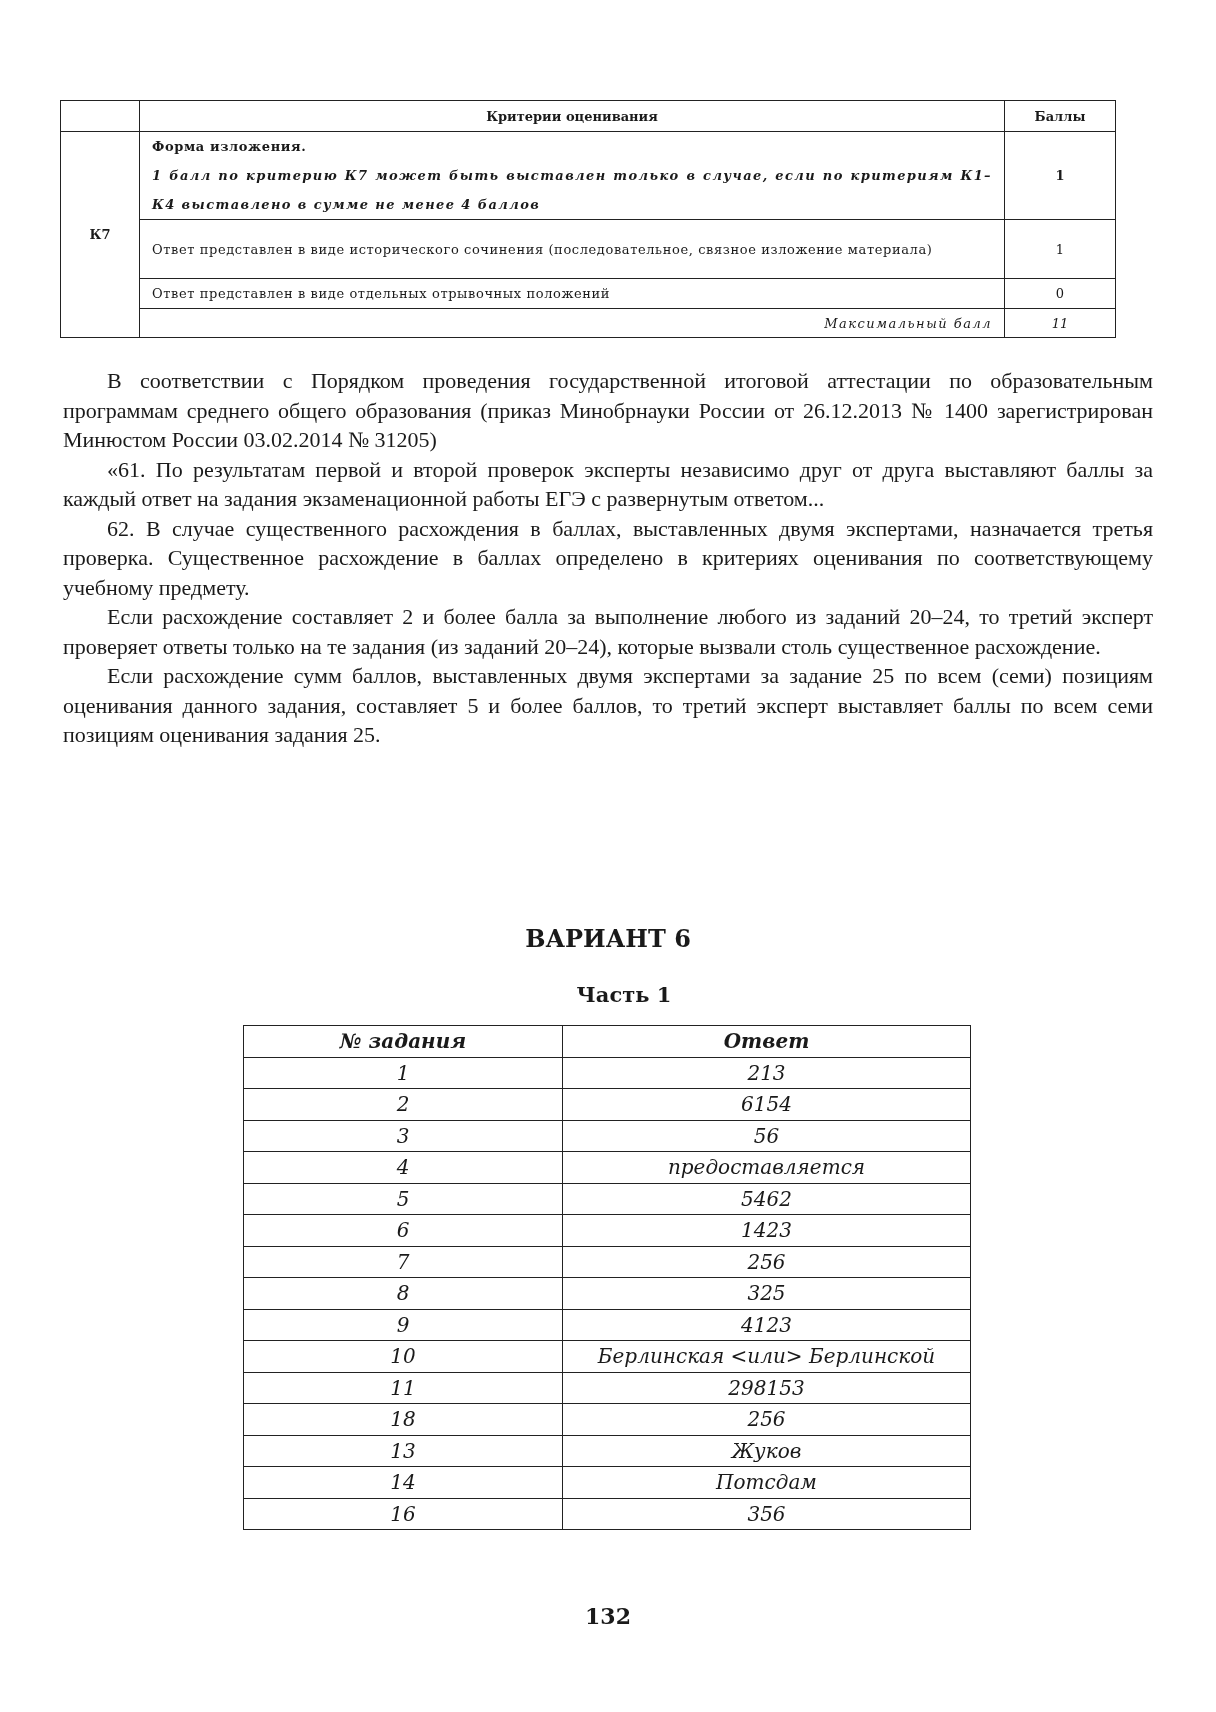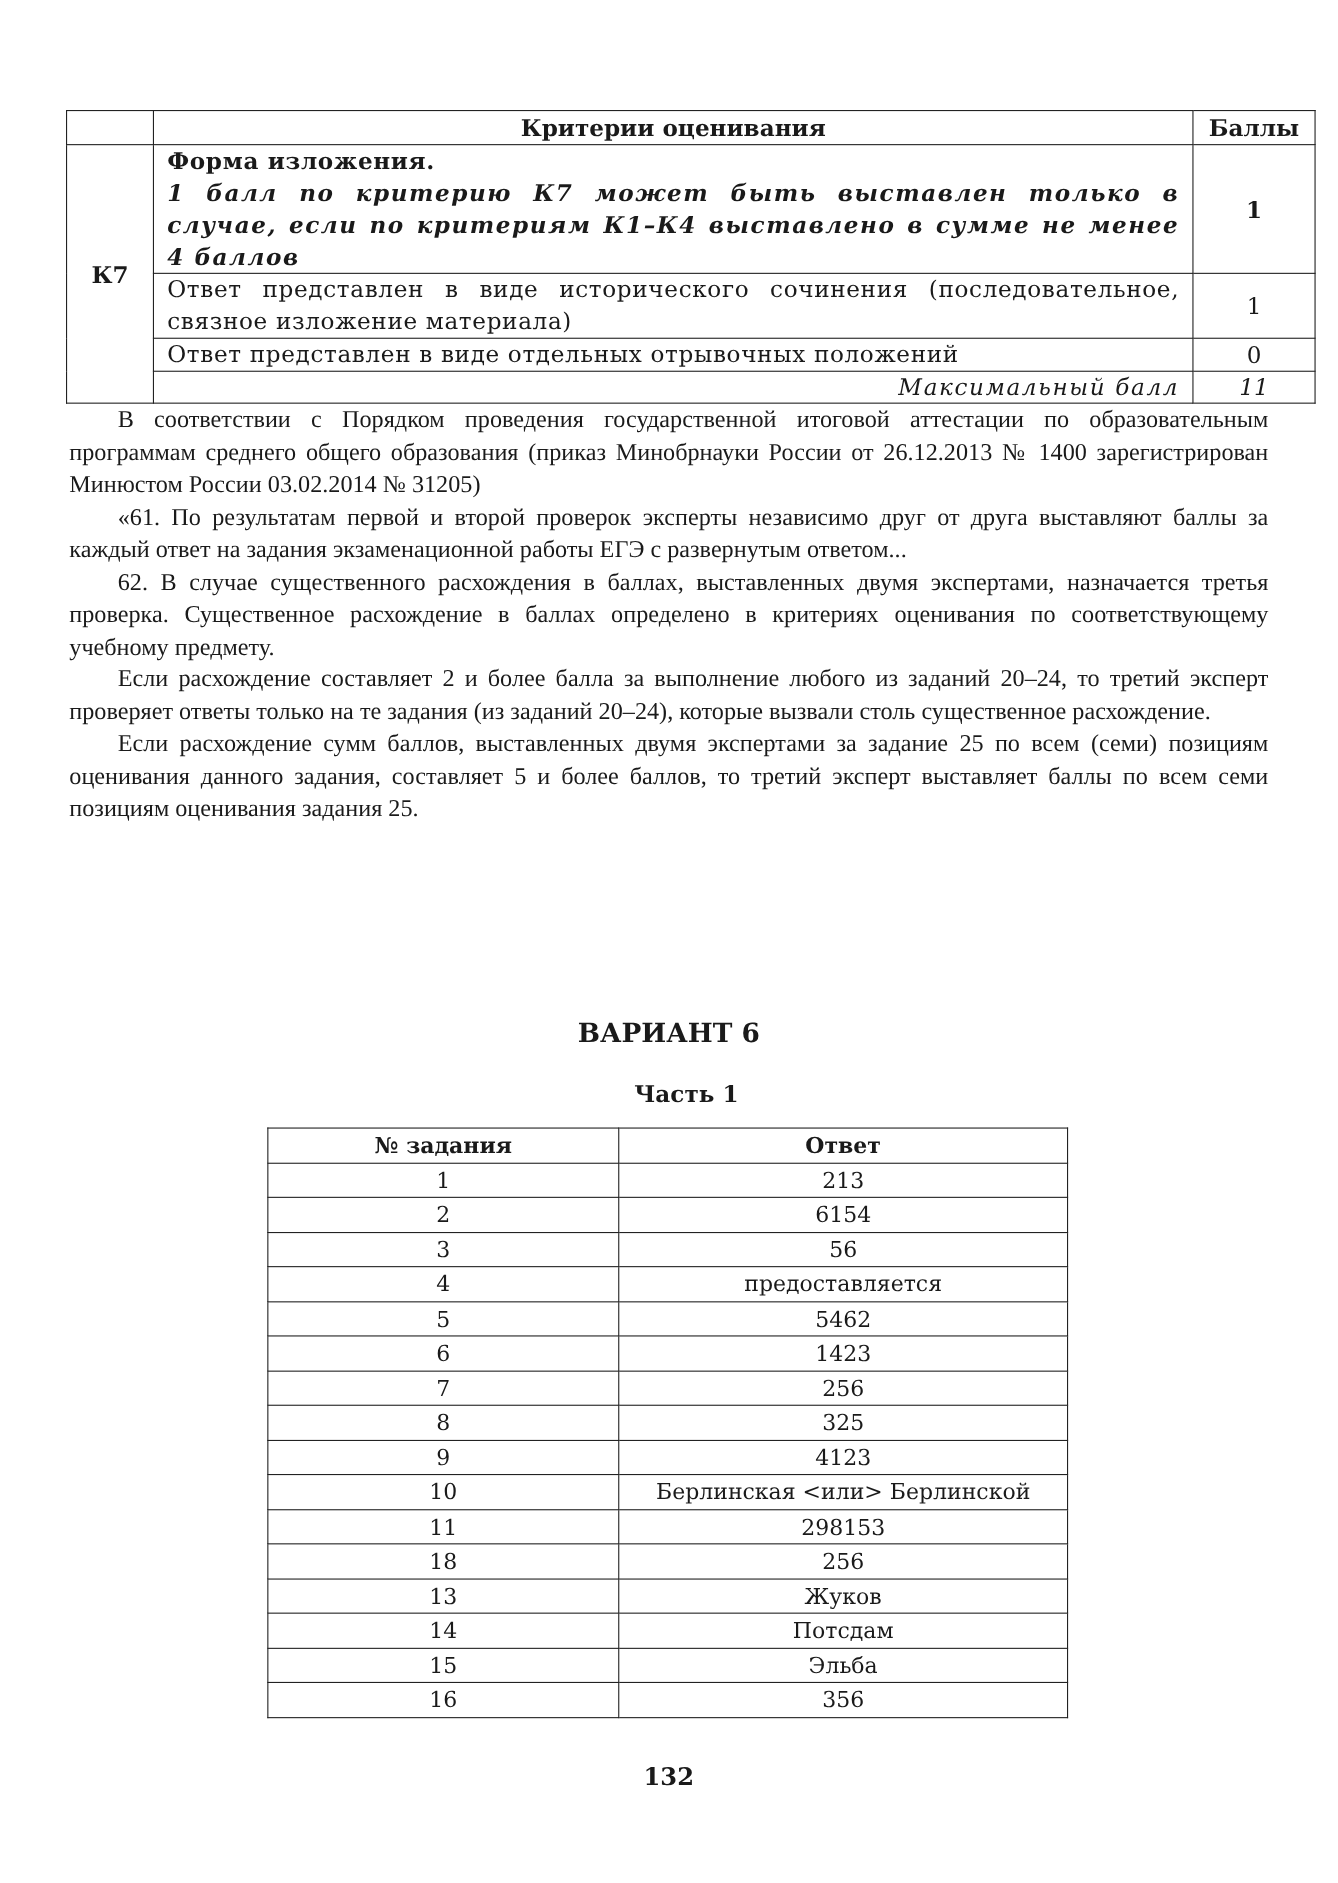--- a/index.html
+++ b/index.html
@@ -1,40 +1,40 @@
 <!DOCTYPE html>
 <html><head>
 <meta charset="utf-8">
 <style>
   html, body { margin:0; padding:0; background:#ffffff; }
   body { width:1216px; height:1712px; position:relative; font-family:"DejaVu Serif", "Liberation Serif", serif; color:#1a1a1a; overflow:hidden; }
 
   
-  .crit { position:absolute; left:60px; top:100px; width:1136px; border-collapse:collapse; font-size:21px; }
+  .crit { position:absolute; left:60px; top:100px; width:1056px; border-collapse:collapse; font-size:13px; }
   .crit td, .crit th { border:1.6px solid #222; padding:0 12px; vertical-align:middle; }
   .crit th { font-weight:bold; height:30px; text-align:center; }
   .crit .code { width:54px; text-align:center; font-weight:bold; }
   .crit .pts { width:86px; text-align:center; }
   .crit .txt { text-align:justify; line-height:29px; letter-spacing:0.6px; }
   .crit .bold { font-weight:bold; }
   .crit .ital { font-style:italic; font-weight:bold; letter-spacing:1.4px; }
   .crit .max { text-align:right; font-style:italic; letter-spacing:1.5px; height:28px; }
   .crit .pts-b { font-weight:bold; }
 
   
   .body { position:absolute; left:63px; top:366px; width:1090px; font-family:"Liberation Serif", serif; font-size:22px; line-height:29.5px; text-align:justify; }
   .body p { margin:0; text-indent:44px; }
 
   .heading { position:absolute; left:0; width:1216px; text-align:center; font-weight:bold; }
   .h-variant { top:924px; font-size:24px; }
   .h-part { top:982px; font-size:21px;padding-left:16px; }
 
   
   .ans { position:absolute; left:243px; top:1025px; width:728px; border-collapse:collapse; font-size:20px; }
-  .ans td, .ans th { border:1.4px solid #222; text-align:center; height:30.5px; padding:0; }
+  .ans td, .ans th { border:1.4px solid #222; text-align:center; height:30.5px; padding:0;font-style:italic; }
   .ans th { font-weight:bold; }
   .ans .c1 { width:318px; }
 
   .page-num { position:absolute; left:0; width:1216px; top:1603px; text-align:center; font-size:22px; font-weight:bold; }
 </style>
 </head>
 <body>
 
 <table class="crit">
   <tbody>
@@ -133,23 +133,19 @@
       </tr>
   <tr>
         <td>13</td>
         <td>Жуков</td>
       </tr>
   <tr>
         <td>14</td>
         <td>Потсдам</td>
       </tr>
   <tr>
-        <td>15</td>
-        <td>Эльба</td>
-      </tr>
-  <tr>
         <td>16</td>
         <td>356</td>
       </tr>
 </tbody>
   </table>
 
 <div class="page-num">132</div>
 
 </body></html>

